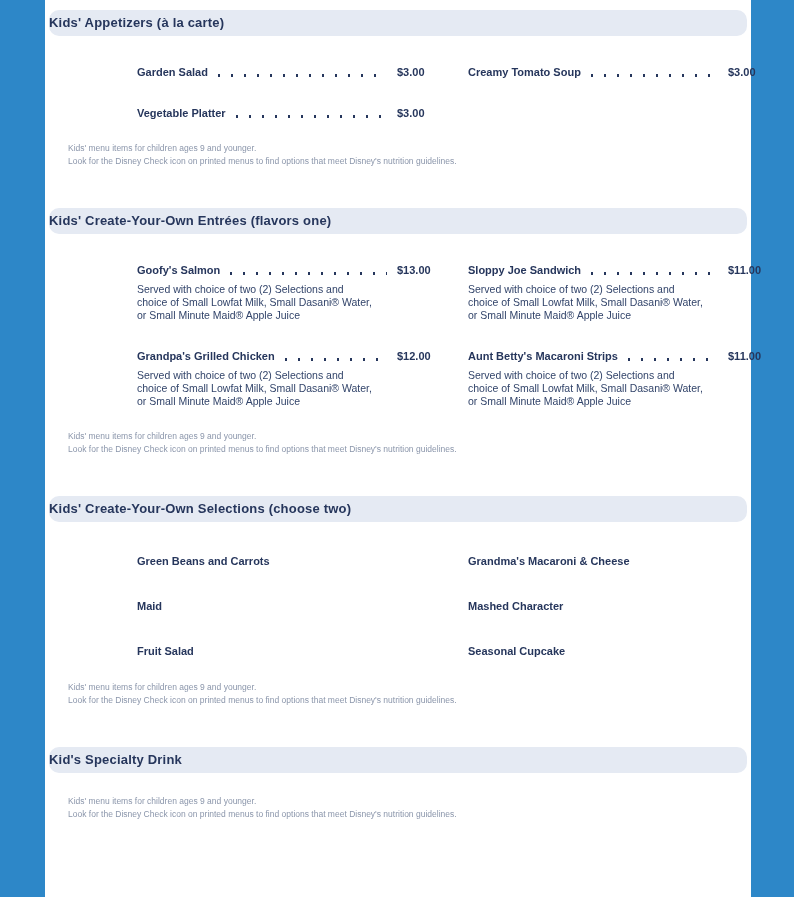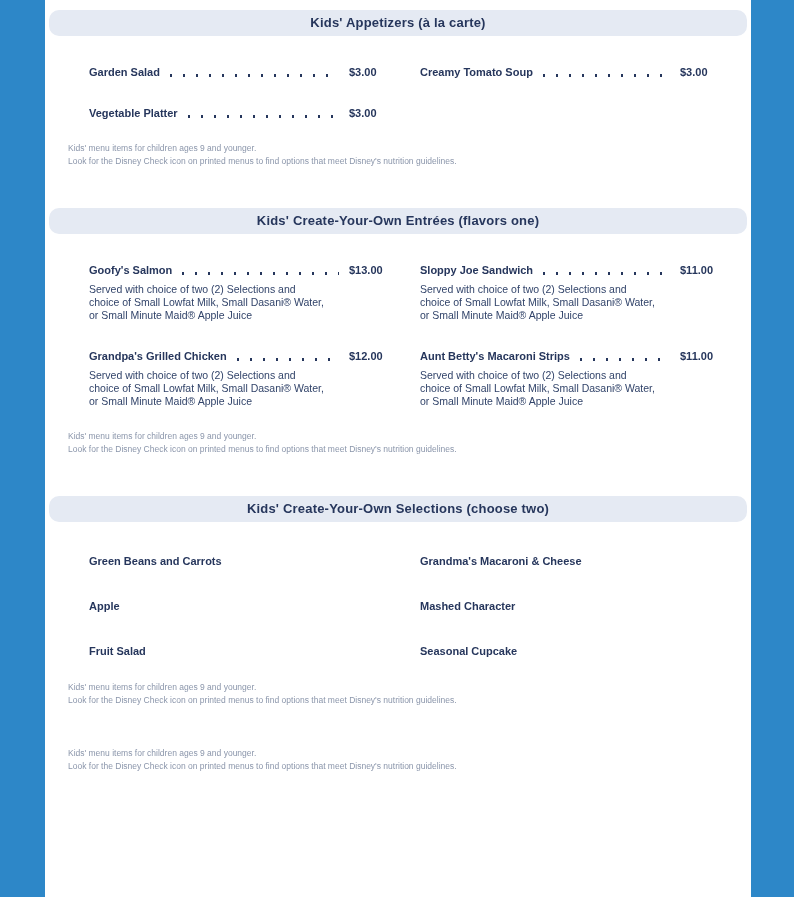--- a/index.html
+++ b/index.html
@@ -11,25 +11,25 @@
   }
   .side-border{position:absolute;top:0;height:897px;background:var(--border-blue,#2d87c8);}
   .side-border.left{left:0;width:45px;}
   .side-border.right{left:751px;width:43px;}
   .content{position:absolute;left:45px;top:0;width:706px;padding-top:10px;box-sizing:border-box;}
   .section{margin-bottom:40px;}
   .section-header{
     margin:0 4px;height:26px;line-height:26px;border-radius:10px;
     background:var(--header-bg,#e5eaf3);
     color:var(--text-navy,#26365c);
-    text-align:center;font-size:13px;font-weight:bold;letter-spacing:.2px;
+    text-align:left;font-size:13px;font-weight:bold;letter-spacing:.2px;
   }
   .items{padding:29px 0 0 44px;display:grid;grid-template-columns:331px 310px;row-gap:27px;}
   .items.with-desc{}
-  .menu-item{width:306px;}
+  .menu-item{width:306px;margin-left:48px;}
   .item-line{display:flex;align-items:baseline;width:306px;}
   .item-name{
     white-space:nowrap;font-size:11px;font-weight:bold;
     color:var(--text-navy,#26365c);line-height:14px;
   }
   .dotted-leader{
     flex:1 1 auto;align-self:flex-end;height:5px;margin:0 10px 1px 9px;min-width:14px;
     background-image:radial-gradient(circle at 2px 2.5px, var(--text-navy,#26365c) 1.15px, rgba(0,0,0,0) 1.35px);
     background-size:13px 5px;background-repeat:repeat-x;background-position:left bottom;
   }
@@ -138,38 +138,39 @@
   <div class="section">
     <div class="section-header">Kids' Create-Your-Own Selections (choose two)</div>
     <div class="items">
       <div class="menu-item name-only">
         <span class="item-name">Green Beans and Carrots</span>
       </div>
       <div class="menu-item name-only">
         <span class="item-name">Grandma's Macaroni &amp; Cheese</span>
       </div>
       <div class="menu-item name-only">
-        <span class="item-name">Apple</span>
+        <span class="item-name">Maid</span>
       </div>
       <div class="menu-item name-only">
         <span class="item-name">Mashed Character</span>
       </div>
       <div class="menu-item name-only">
         <span class="item-name">Fruit Salad</span>
       </div>
       <div class="menu-item name-only">
         <span class="item-name">Seasonal Cupcake</span>
       </div>
     </div>
     <div class="disclaimer">
       <div>Kids' menu items for children ages 9 and younger.</div>
       <div>Look for the Disney Check icon on printed menus to find options that meet Disney's nutrition guidelines.</div>
     </div>
   </div>
 
   <div class="section">
+    <div class="section-header">Kid's Specialty Drink</div>
     <div class="disclaimer">
       <div>Kids' menu items for children ages 9 and younger.</div>
       <div>Look for the Disney Check icon on printed menus to find options that meet Disney's nutrition guidelines.</div>
     </div>
   </div>
 
 </div>
 
 </body></html>

